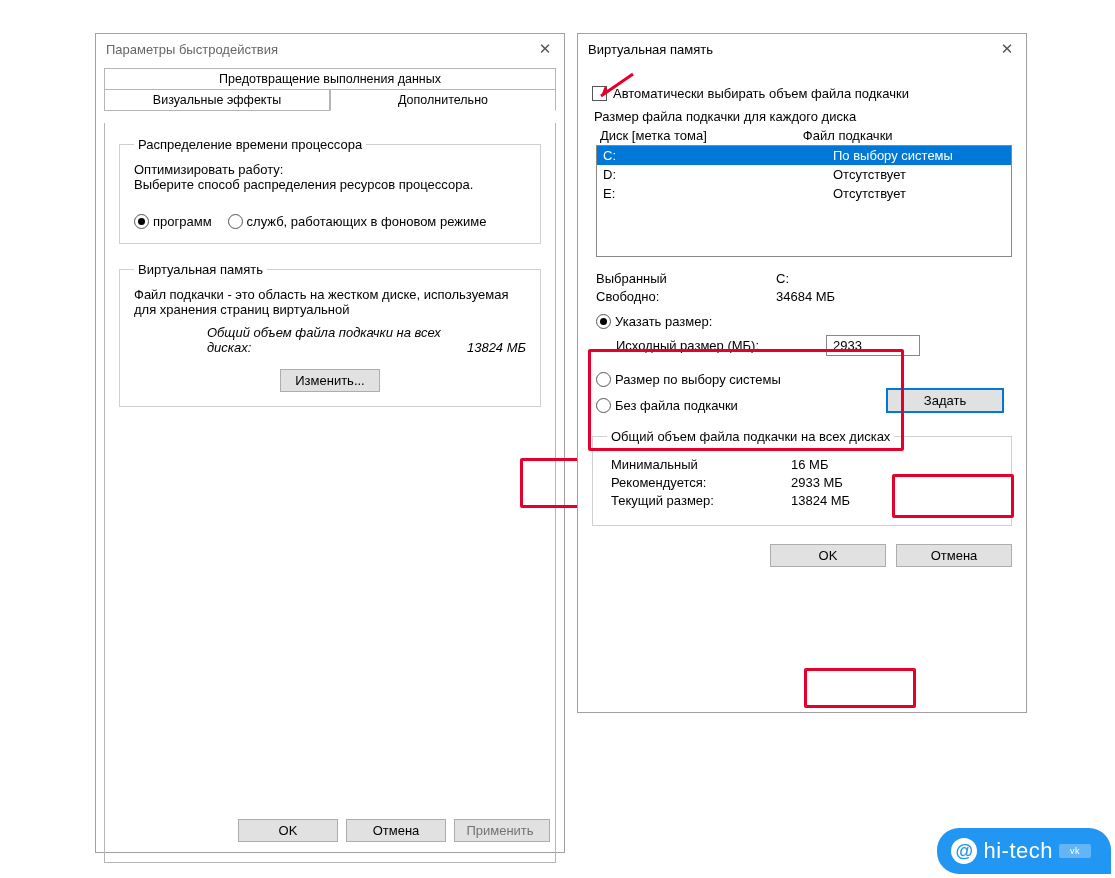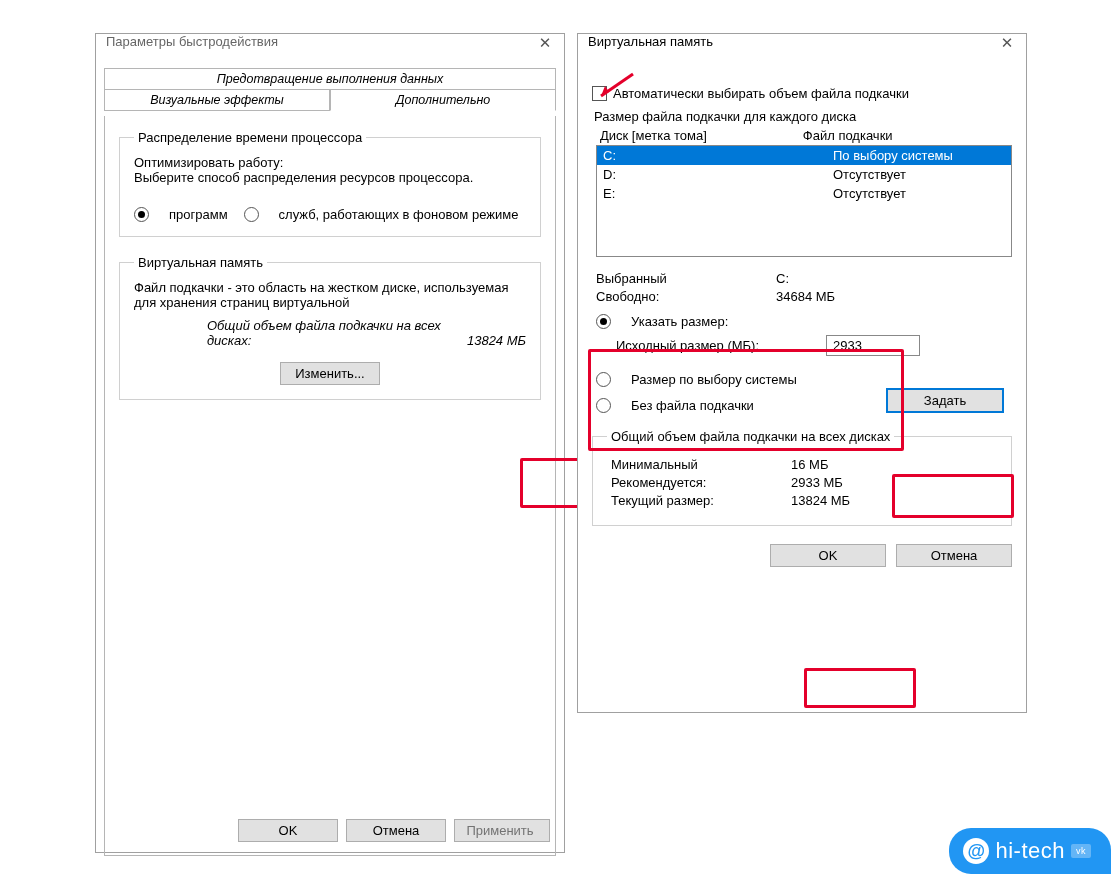--- a/index.html
+++ b/index.html
@@ -13,37 +13,37 @@
     overflow: hidden;
   }
   .window {
     position: absolute;
     background: #fff;
     border: 1px solid #a0a0a0;
     box-sizing: border-box;
   }
   .titlebar {
     display: flex;
+    align-items: center;
     justify-content: space-between;
     height: 30px;
     padding: 0 6px 0 10px;
     font-size: 13px;
     color: #666;
   }
   .titlebar.active { color: #000; }
   .close-x {
     width: 26px;
     text-align: center;
     font-size: 15px;
     color: #555;
     cursor: pointer;
   }
   .tabs {
-    margin: 4px 8px 5px 8px;
-    font-style: italic;
+    margin: 4px 8px 12px 8px;
   }
   .tab-row {
     display: flex;
   }
   .tab {
     border: 1px solid #b5b5b5;
     background: #fff;
     padding: 3px 0;
     font-size: 12.5px;
     text-align: center;
@@ -77,21 +77,21 @@
     font-size: 13px;
   }
   .radio-row {
     display: flex;
     gap: 16px;
     margin-top: 6px;
   }
   .radio {
     display: inline-flex;
     align-items: center;
-    gap: 20px;
+    gap: 4px;
     cursor: pointer;
   }
   .radio-circle {
     width: 13px; height: 13px;
     border: 1px solid #555;
     border-radius: 50%;
     display: inline-flex;
     align-items: center;
     justify-content: center;
   }
@@ -227,21 +227,21 @@
     width: 26px; height: 26px;
     border-radius: 50%;
     display: inline-flex;
     align-items: center;
     justify-content: center;
     font-weight: bold;
     font-size: 18px;
   }
   .watermark .vk {
     background: #64b5f6;
-    width: 20px; height: 14px;
+    width: 32px; height: 14px;
     border-radius: 2px;
     font-size: 9px;
     display: inline-flex;
     align-items: center;
     justify-content: center;
   }
 </style>
 </head>
 <body>
 

